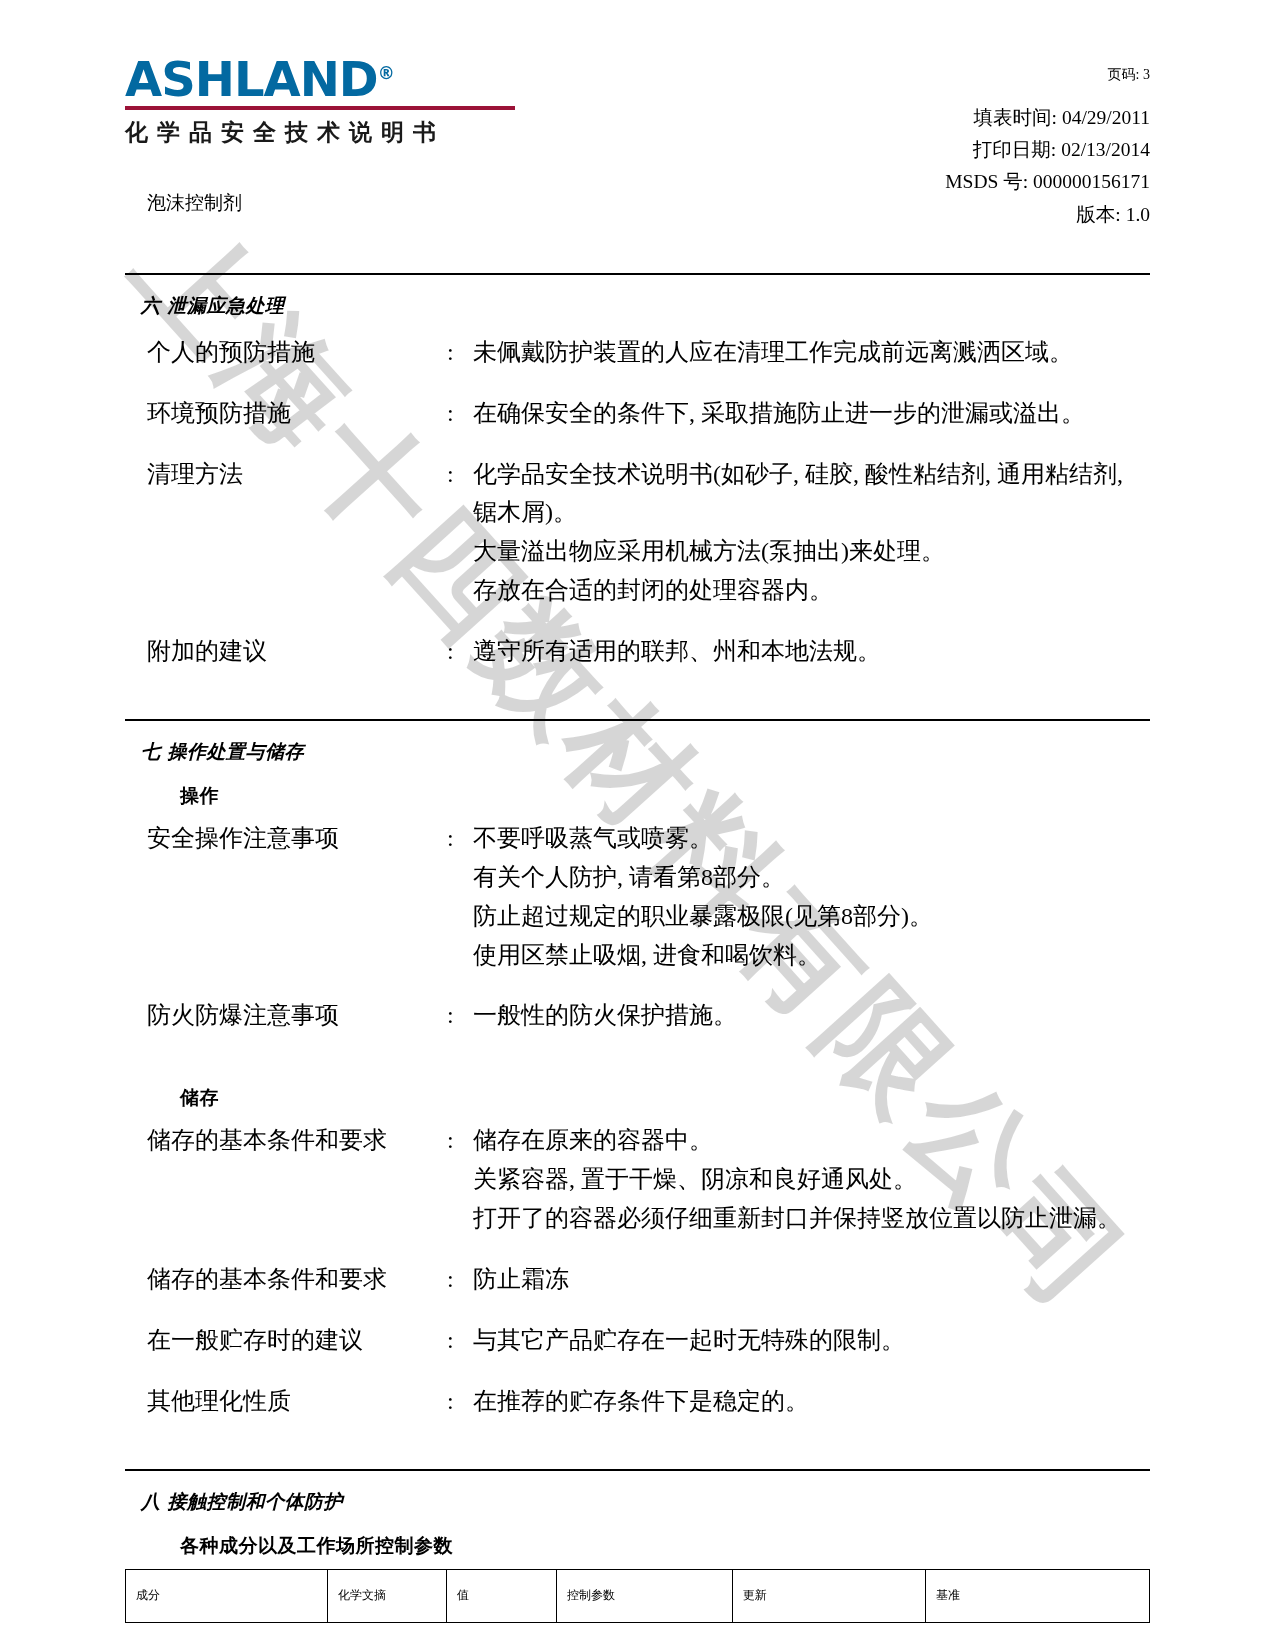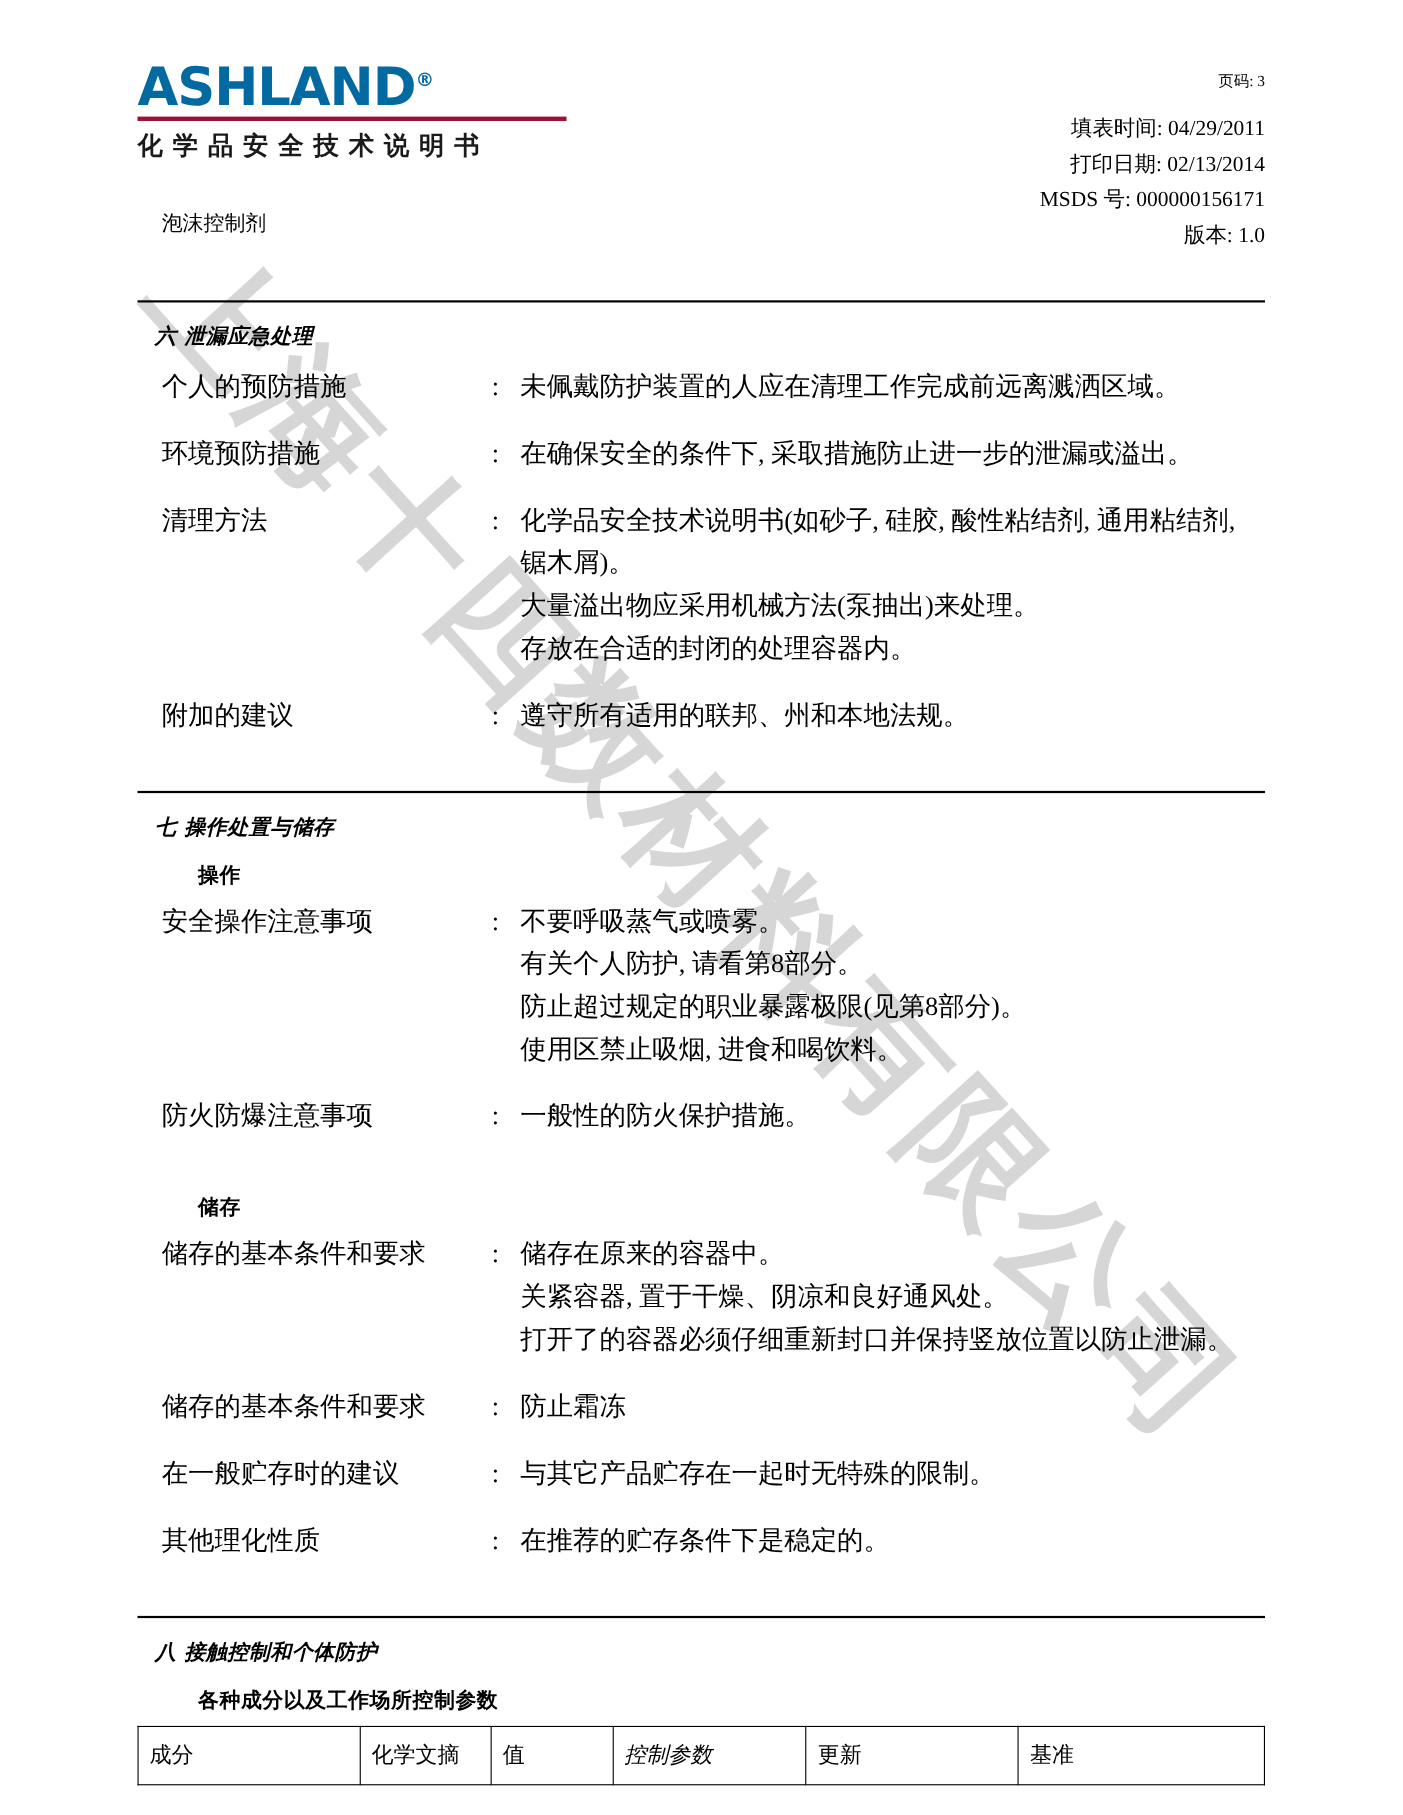--- a/index.html
+++ b/index.html
@@ -164,34 +164,34 @@
 
   .spacer-sm { height: 10px; }
   .spacer-md { height: 26px; }
   .spacer-lg { height: 42px; }
 
   
   table.params {
     width: 100%;
     border-collapse: collapse;
     margin-top: 7px;
-    font-size: 20px;
+    font-size: 12px;
   }
   table.params th {
     border: 1.5px solid #000;
     text-align: left;
     font-weight: 400;
     padding: 9px 10px;
     height: 34px;
     vertical-align: middle;
   }
   .col-1 { width: 205px; }
   .col-2 { width: 110px; }
   .col-3 { width: 100px; }
-  .col-4 { width: 175px; font-style: italic; }
+  .col-4 { width: 175px; }
   .col-5 { width: 195px; }
   .col-6 { width: 230px; }
 </style>
 </head>
 <body>
 
 <div class="page">
 
   <div class="watermark">
     <span>上海十四数材料有限公司</span>

